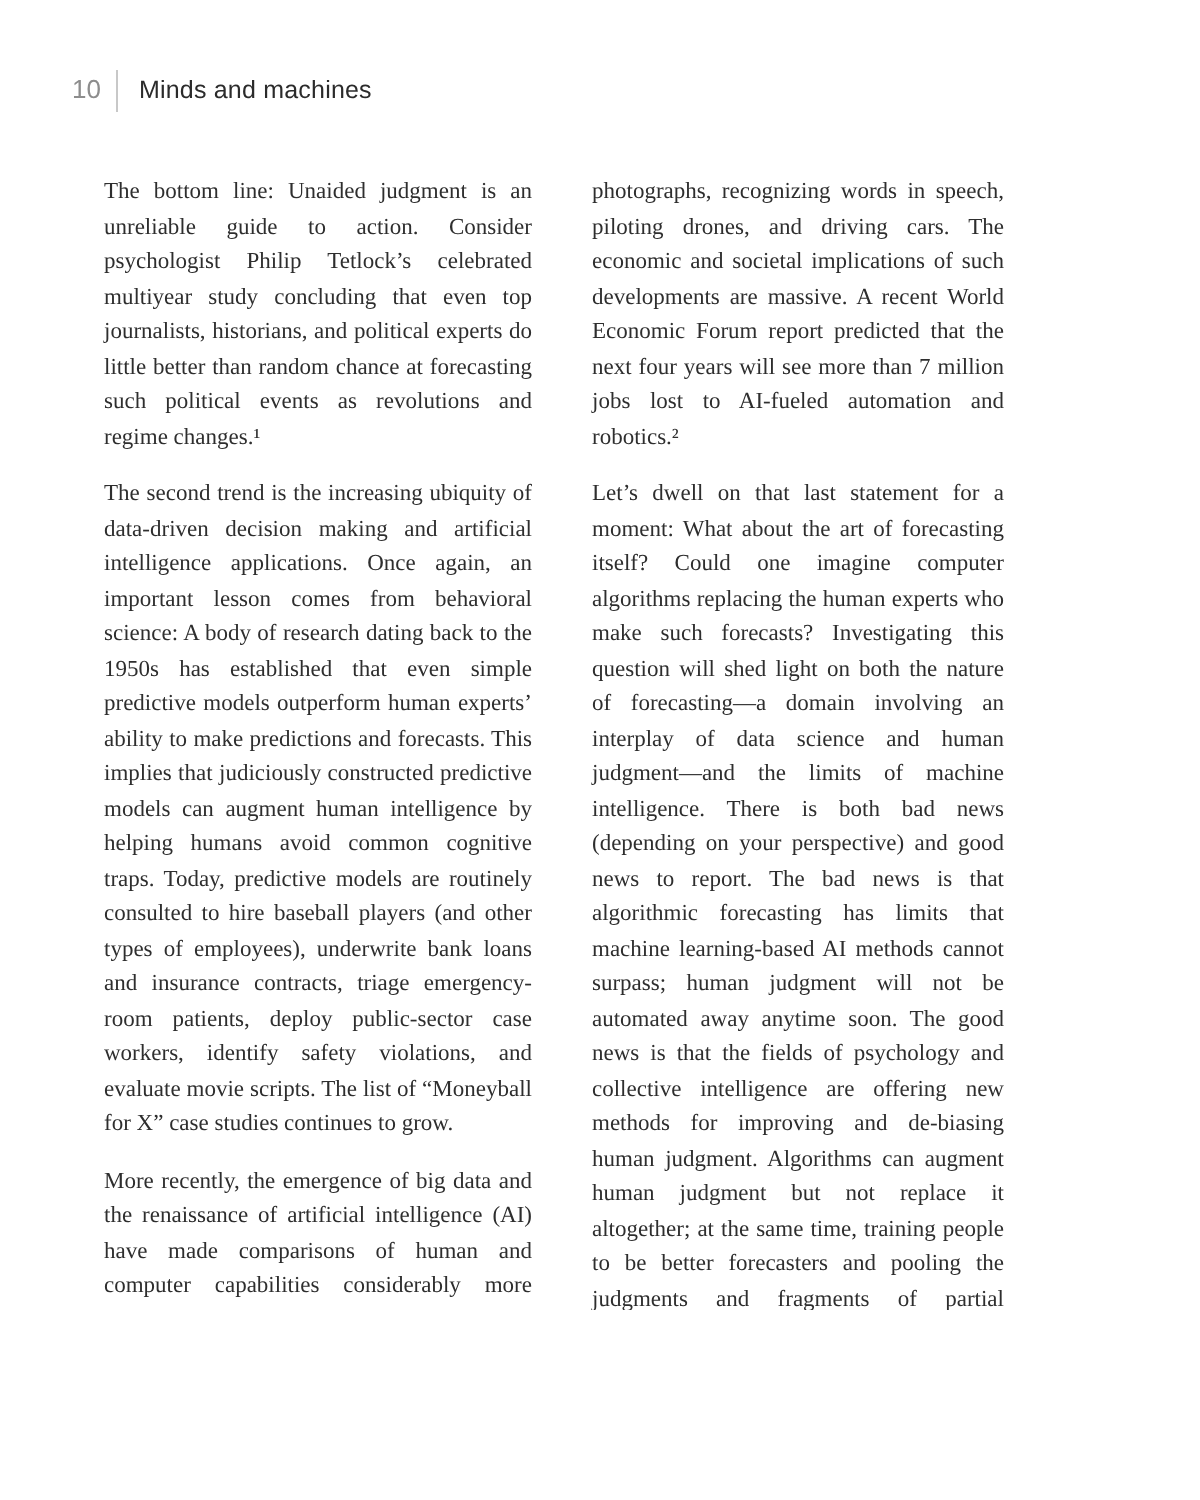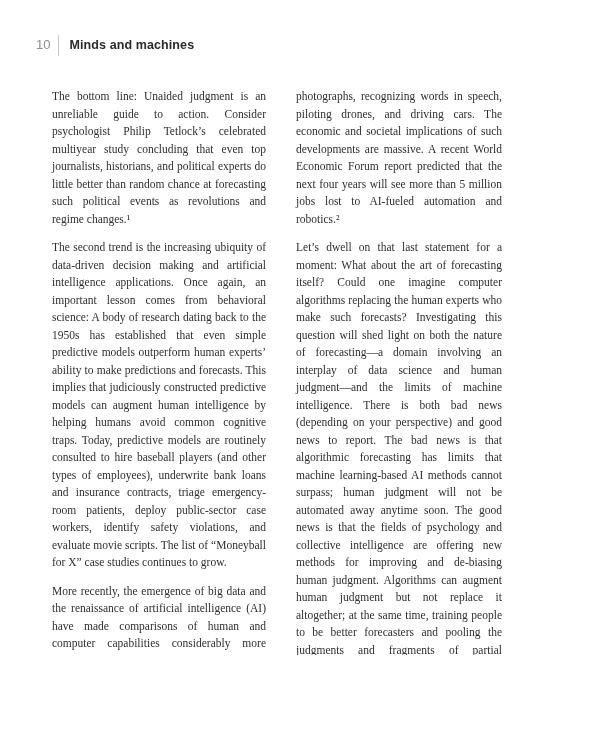--- a/index.html
+++ b/index.html
@@ -31,21 +31,21 @@
     line-height: 22px;
   }
   .header-divider {
     width: 1px;
     height: 21px;
     background: #c8c8c8;
     margin: 0 10px 0 8px;
   }
   .running-title {
     color: #2b2b2b;
-    font-weight: bold;
+    font-weight: normal;
     font-size: 12.5px;
     letter-spacing: 0.1px;
   }
 
   
   .article-body {
     position: absolute;
     top: 88px;
     left: 52px;
     display: flex;
@@ -102,21 +102,21 @@
     <span class="running-title">Minds and machines</span>
   </header>
 
   <main class="article-body">
     <div class="col col-left">
       <p>The bottom line: Unaided judgment is an unreliable guide to action. Consider psychologist Philip Tetlock’s celebrated multiyear study concluding that even top journalists, historians, and political experts do little better than random chance at forecasting such political events as revolutions and regime changes.¹</p>
       <p>The second trend is the increasing ubiquity of data-driven decision making and artificial intelligence applications. Once again, an important lesson comes from behavioral science: A body of research dating back to the 1950s has established that even simple predictive models outperform human experts’ ability to make predictions and forecasts. This implies that judiciously constructed predictive models can augment human intelligence by helping humans avoid common cognitive traps. Today, predictive models are routinely consulted to hire baseball players (and other types of employees), underwrite bank loans and insurance contracts, triage emergency-room patients, deploy public-sector case workers, identify safety violations, and evaluate movie scripts. The list of “Moneyball for X” case studies continues to grow.</p>
       <p>More recently, the emergence of big data and the renaissance of artificial intelligence (AI) have made comparisons of human and computer capabilities considerably more fraught. The availability of web-scale datasets enables engineers and data scientists to train machine learning algorithms capable of translating texts, winning at games of skill, discerning faces in</p>
     </div>
     <div class="col col-right">
-      <p>photographs, recognizing words in speech, piloting drones, and driving cars. The economic and societal implications of such developments are massive. A recent World Economic Forum report predicted that the next four years will see more than 5 million jobs lost to AI-fueled automation and robotics.²</p>
+      <p>photographs, recognizing words in speech, piloting drones, and driving cars. The economic and societal implications of such developments are massive. A recent World Economic Forum report predicted that the next four years will see more than 7 million jobs lost to AI-fueled automation and robotics.²</p>
       <p>Let’s dwell on that last statement for a moment: What about the art of forecasting itself? Could one imagine computer algorithms replacing the human experts who make such forecasts? Investigating this question will shed light on both the nature of forecasting—a domain involving an interplay of data science and human judgment—and the limits of machine intelligence. There is both bad news (depending on your perspective) and good news to report. The bad news is that algorithmic forecasting has limits that machine learning-based AI methods cannot surpass; human judgment will not be automated away anytime soon. The good news is that the fields of psychology and collective intelligence are offering new methods for improving and de-biasing human judgment. Algorithms can augment human judgment but not replace it altogether; at the same time, training people to be better forecasters and pooling the judgments and fragments of partial information of smartly assembled teams of experts can yield still-better accuracy.</p>
       <p class="single-line">We predict that you won’t stop reading here.</p>
     </div>
   </main>
 
   <footer class="page-footer">
     <span class="footer-brand">Deloitte Review</span>
     <span class="footer-separator">|</span>
     <span class="footer-url">www.deloittereview.com</span>
   </footer>

